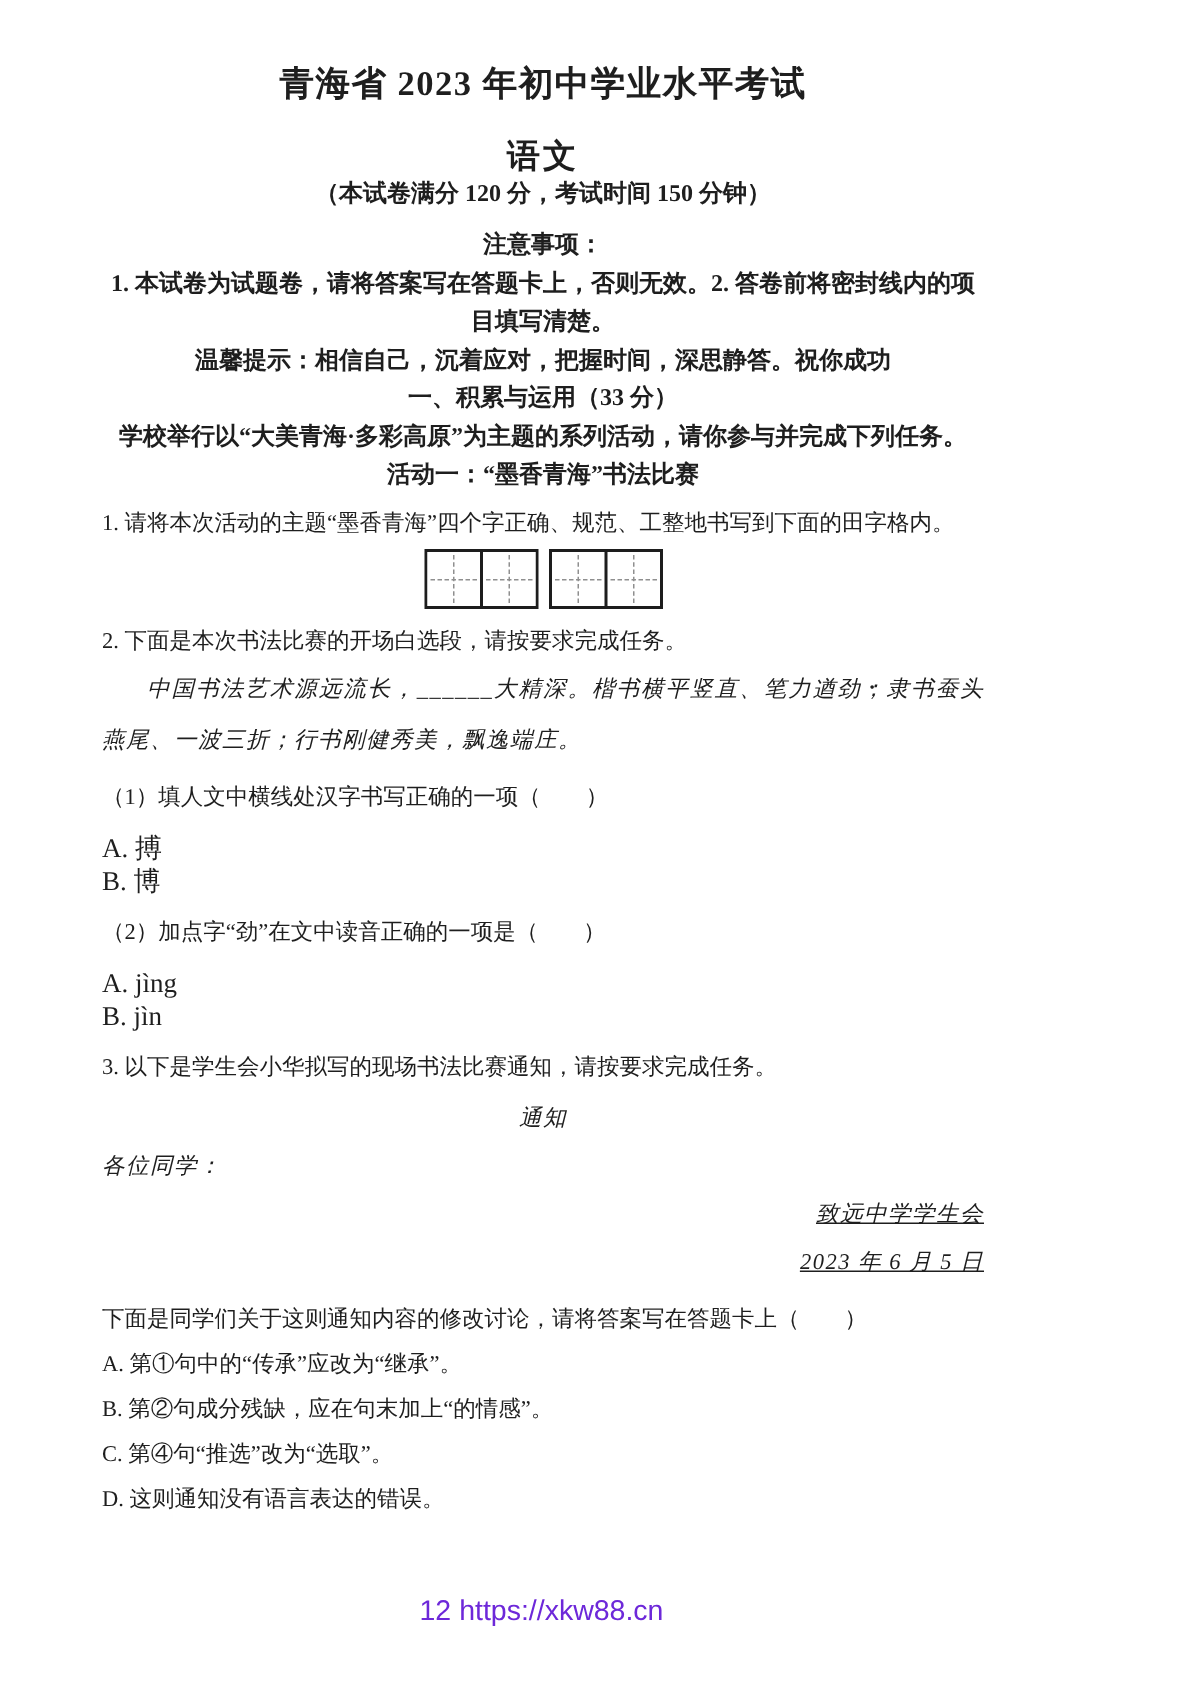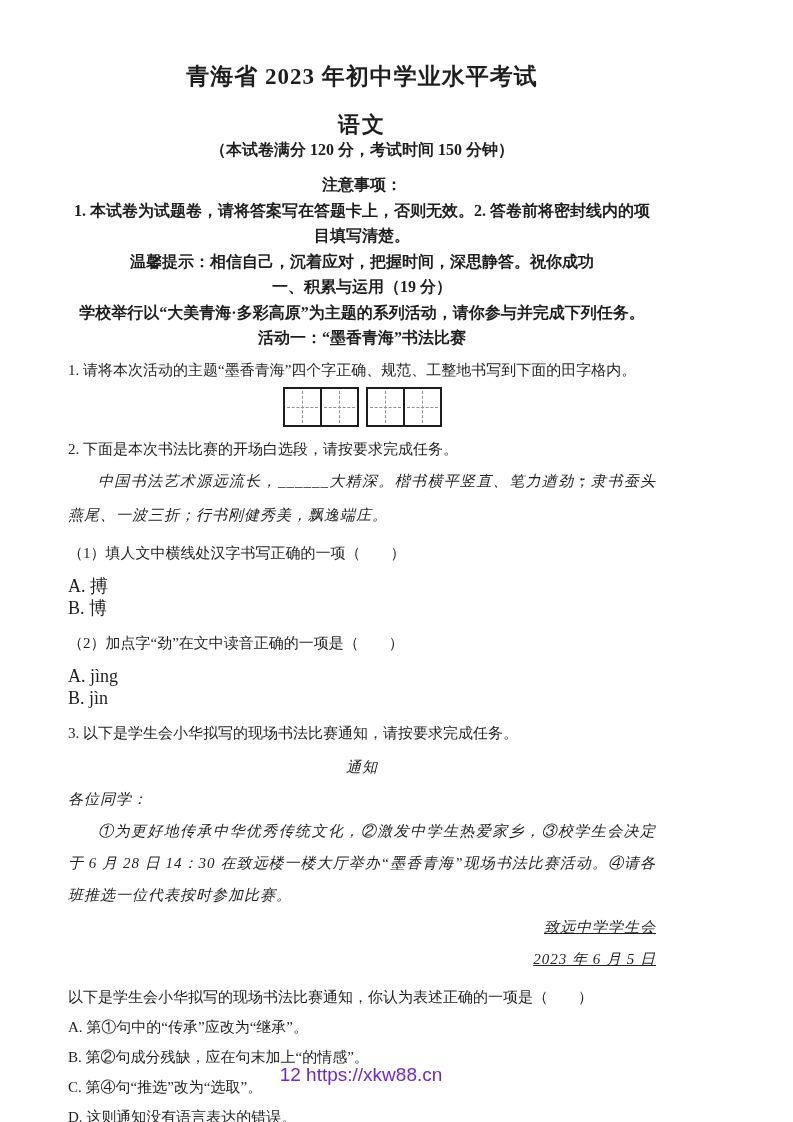--- a/index.html
+++ b/index.html
@@ -1,21 +1,21 @@
 <!DOCTYPE html>
 <html lang="zh"><head>
 <meta charset="utf-8">
 <style>
   html, body { margin: 0; padding: 0; background: #ffffff; }
   .page {
     position: relative;
     width: 722px;
     height: 1122px;
     box-sizing: border-box;
-    padding: 61px 66px 0 68px;
+    padding: 40px 66px 0 68px;
     background: #ffffff;
     color: #1e1e1e;
     font-family: "Liberation Serif", "DejaVu Serif", serif;
     overflow: hidden;
   }
   h1.exam-title {
     margin: 0;
     text-align: center;
     font-size: 23px;
     font-weight: 700;
@@ -121,21 +121,21 @@
 <div class="page">
 
   <h1 class="exam-title">青海省 2023 年初中学业水平考试</h1>
   <h2 class="subject-title">语文</h2>
   <div class="exam-subtitle">（本试卷满分 120 分，考试时间 150 分钟）</div>
 
   <div class="bold-block">
     <p>注意事项：</p>
     <p class="just">1. 本试卷为试题卷，请将答案写在答题卡上，否则无效。2. 答卷前将密封线内的项目填写清楚。</p>
     <p>温馨提示：相信自己，沉着应对，把握时间，深思静答。祝你成功</p>
-    <p>一、积累与运用（19 分）</p>
+    <p>一、积累与运用（33 分）</p>
     <p class="just">学校举行以“大美青海·多彩高原”为主题的系列活动，请你参与并完成下列任务。</p>
     <p>活动一：“墨香青海”书法比赛</p>
   </div>
 
   <p class="q mt7">1. 请将本次活动的主题“墨香青海”四个字正确、规范、工整地书写到下面的田字格内。</p>
 
   <div class="tianzige">
     <div class="tz-group">
       <div class="tz-cell"></div>
       <div class="tz-cell"></div>
@@ -160,26 +160,25 @@
   <div class="opt-row">
     <span class="opt-a">A. jìng</span>
     <span class="opt-b">B. jìn</span>
   </div>
 
   <p class="q mt12">3. 以下是学生会小华拟写的现场书法比赛通知，请按要求完成任务。</p>
 
   <div class="notice kaiti">
     <p class="center">通知</p>
     <p>各位同学：</p>
-    <p class="indent just">①为更好地传承中华优秀传统文化，②激发中学生热爱家乡，③校学生会决定于 6 月 28 日 14：30 在致远楼一楼大厅举办“墨香青海”现场书法比赛活动。④请各班推选一位代表按时参加比赛。</p>
     <p class="right">致远中学学生会</p>
     <p class="right">2023 年 6 月 5 日</p>
   </div>
 
-  <p class="q opt-line mt7">以下是学生会小华拟写的现场书法比赛通知，你认为表述正确的一项是（　　）</p>
+  <p class="q opt-line mt7">下面是同学们关于这则通知内容的修改讨论，请将答案写在答题卡上（　　）</p>
   <p class="q opt-line">A. 第①句中的“传承”应改为“继承”。</p>
   <p class="q opt-line">B. 第②句成分残缺，应在句末加上“的情感”。</p>
   <p class="q opt-line">C. 第④句“推选”改为“选取”。</p>
   <p class="q opt-line">D. 这则通知没有语言表达的错误。</p>
 
   <div class="footer">
     <span>12 https://xkw88.cn</span>
   </div>
 
 </div>

